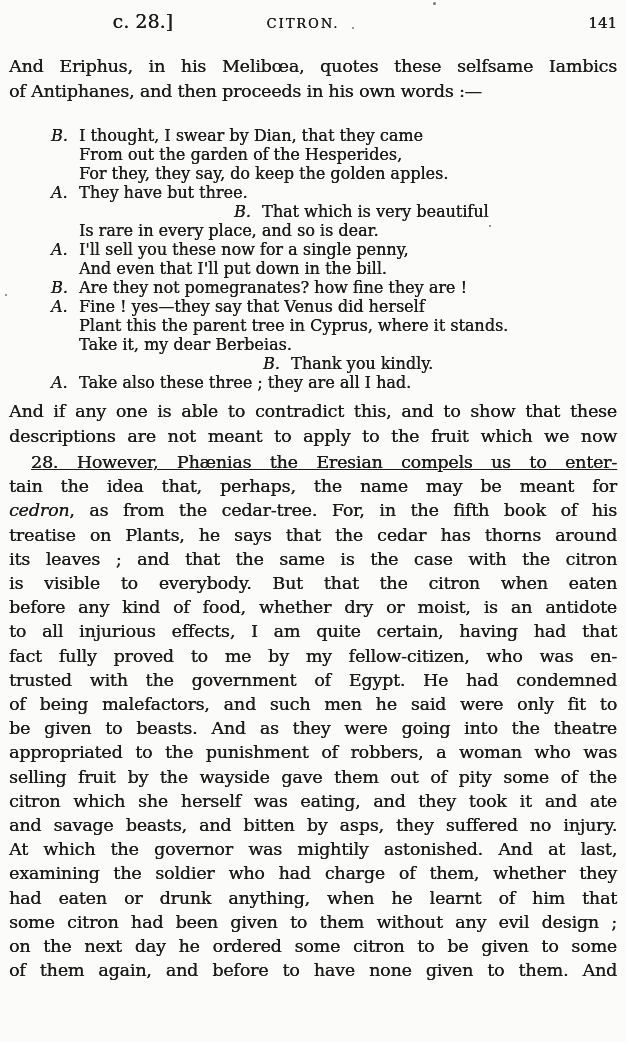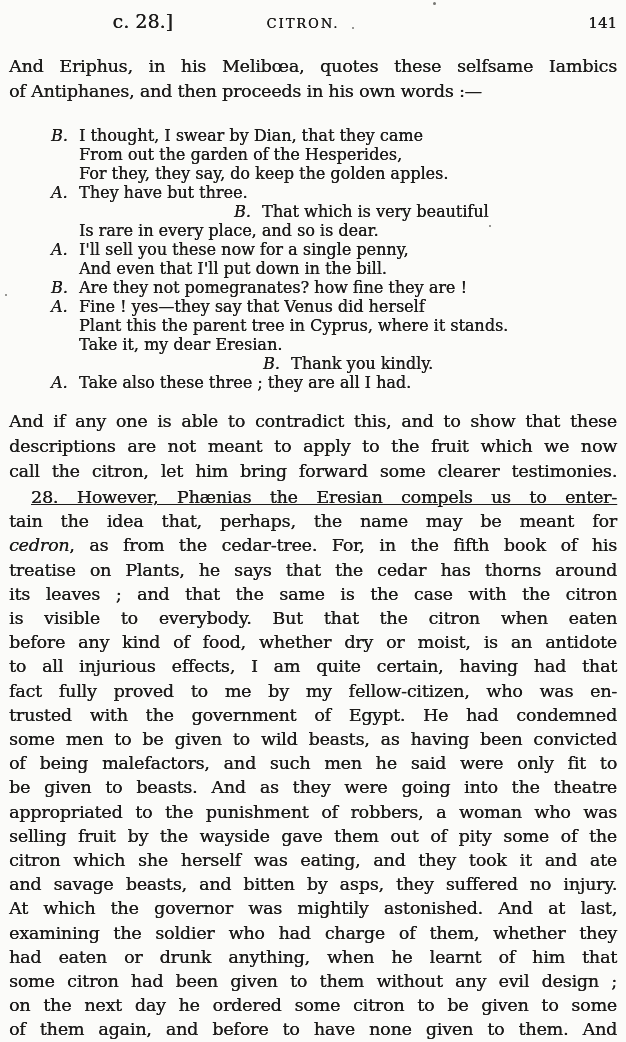--- a/index.html
+++ b/index.html
@@ -30,21 +30,21 @@
   .head-right { font-size: 15px; text-align: right; }
   
   .prose { font-size: 17.5px; line-height: 25px; letter-spacing: -0.2px; }
   .prose .line {
     text-align: justify;
     text-align-last: justify;
   }
   .prose .line.last { text-align-last: left; }
   .prose .line.first { text-indent: 22px; text-decoration: underline; }
   .p1 { margin-top: 19px; }
-  .p2 { margin-top: 17px; }
+  .p2 { margin-top: 7px; }
   .p3 { margin-top: 1px; line-height: 24.2px; }
   
   .verse { margin-top: 22px; font-size: 16px; line-height: 19px; }
   .verse-line { padding-left: 70px; text-align: left; white-space: nowrap; }
   .speaker {
     display: inline-block;
     width: 28px;
     margin-left: -28px;
     font-style: italic;
   }
@@ -82,41 +82,39 @@
         <div class="verse-line">From out the garden of the Hesperides,</div>
         <div class="verse-line">For they, they say, do keep the golden apples.</div>
         <div class="verse-line"><span class="speaker">A.</span>They have but three.</div>
         <div class="verse-line" style="padding-left: 253px;"><span class="speaker">B.</span>That which is very beautiful</div>
         <div class="verse-line">Is rare in every place, and so is dear.</div>
         <div class="verse-line"><span class="speaker">A.</span>I'll sell you these now for a single penny,</div>
         <div class="verse-line">And even that I'll put down in the bill.</div>
         <div class="verse-line"><span class="speaker">B.</span>Are they not pomegranates? how fine they are !</div>
         <div class="verse-line"><span class="speaker">A.</span>Fine ! yes—they say that Venus did herself</div>
         <div class="verse-line">Plant this the parent tree in Cyprus, where it stands.</div>
-        <div class="verse-line">Take it, my dear Eresian.</div>
+        <div class="verse-line">Take it, my dear Berbeias.</div>
         <div class="verse-line" style="padding-left: 282px;"><span class="speaker">B.</span>Thank you kindly.</div>
         <div class="verse-line"><span class="speaker">A.</span>Take also these three ; they are all I had.</div>
       </div>
       <div class="prose p2">
         <div class="line">And if any one is able to contradict this, and to show that these</div>
         <div class="line">descriptions are not meant to apply to the fruit which we now</div>
-        <div class="line">call the citron, let him bring forward some clearer testimonies.</div>
       </div>
       <div class="prose p3">
         <div class="line first">28. However, Phænias the Eresian compels us to enter-</div>
         <div class="line">tain the idea that, perhaps, the name may be meant for</div>
         <div class="line"><i>cedron</i>, as from the cedar-tree.  For, in the fifth book of his</div>
         <div class="line">treatise on Plants, he says that the cedar has thorns around</div>
         <div class="line">its leaves ; and that the same is the case with the citron</div>
         <div class="line">is visible to everybody.  But that the citron when eaten</div>
         <div class="line">before any kind of food, whether dry or moist, is an antidote</div>
         <div class="line">to all injurious effects, I am quite certain, having had that</div>
         <div class="line">fact fully proved to me by my fellow-citizen, who was en-</div>
         <div class="line">trusted with the government of Egypt.  He had condemned</div>
-        <div class="line">some men to be given to wild beasts, as having been convicted</div>
         <div class="line">of being malefactors, and such men he said were only fit to</div>
         <div class="line">be given to beasts.  And as they were going into the theatre</div>
         <div class="line">appropriated to the punishment of robbers, a woman who was</div>
         <div class="line">selling fruit by the wayside gave them out of pity some of the</div>
         <div class="line">citron which she herself was eating, and they took it and ate</div>
         <div class="line">and savage beasts, and bitten by asps, they suffered no injury.</div>
         <div class="line">At which the governor was mightily astonished.  And at last,</div>
         <div class="line">examining the soldier who had charge of them, whether they</div>
         <div class="line">had eaten or drunk anything, when he learnt of him that</div>
         <div class="line">some citron had been given to them without any evil design ;</div>

